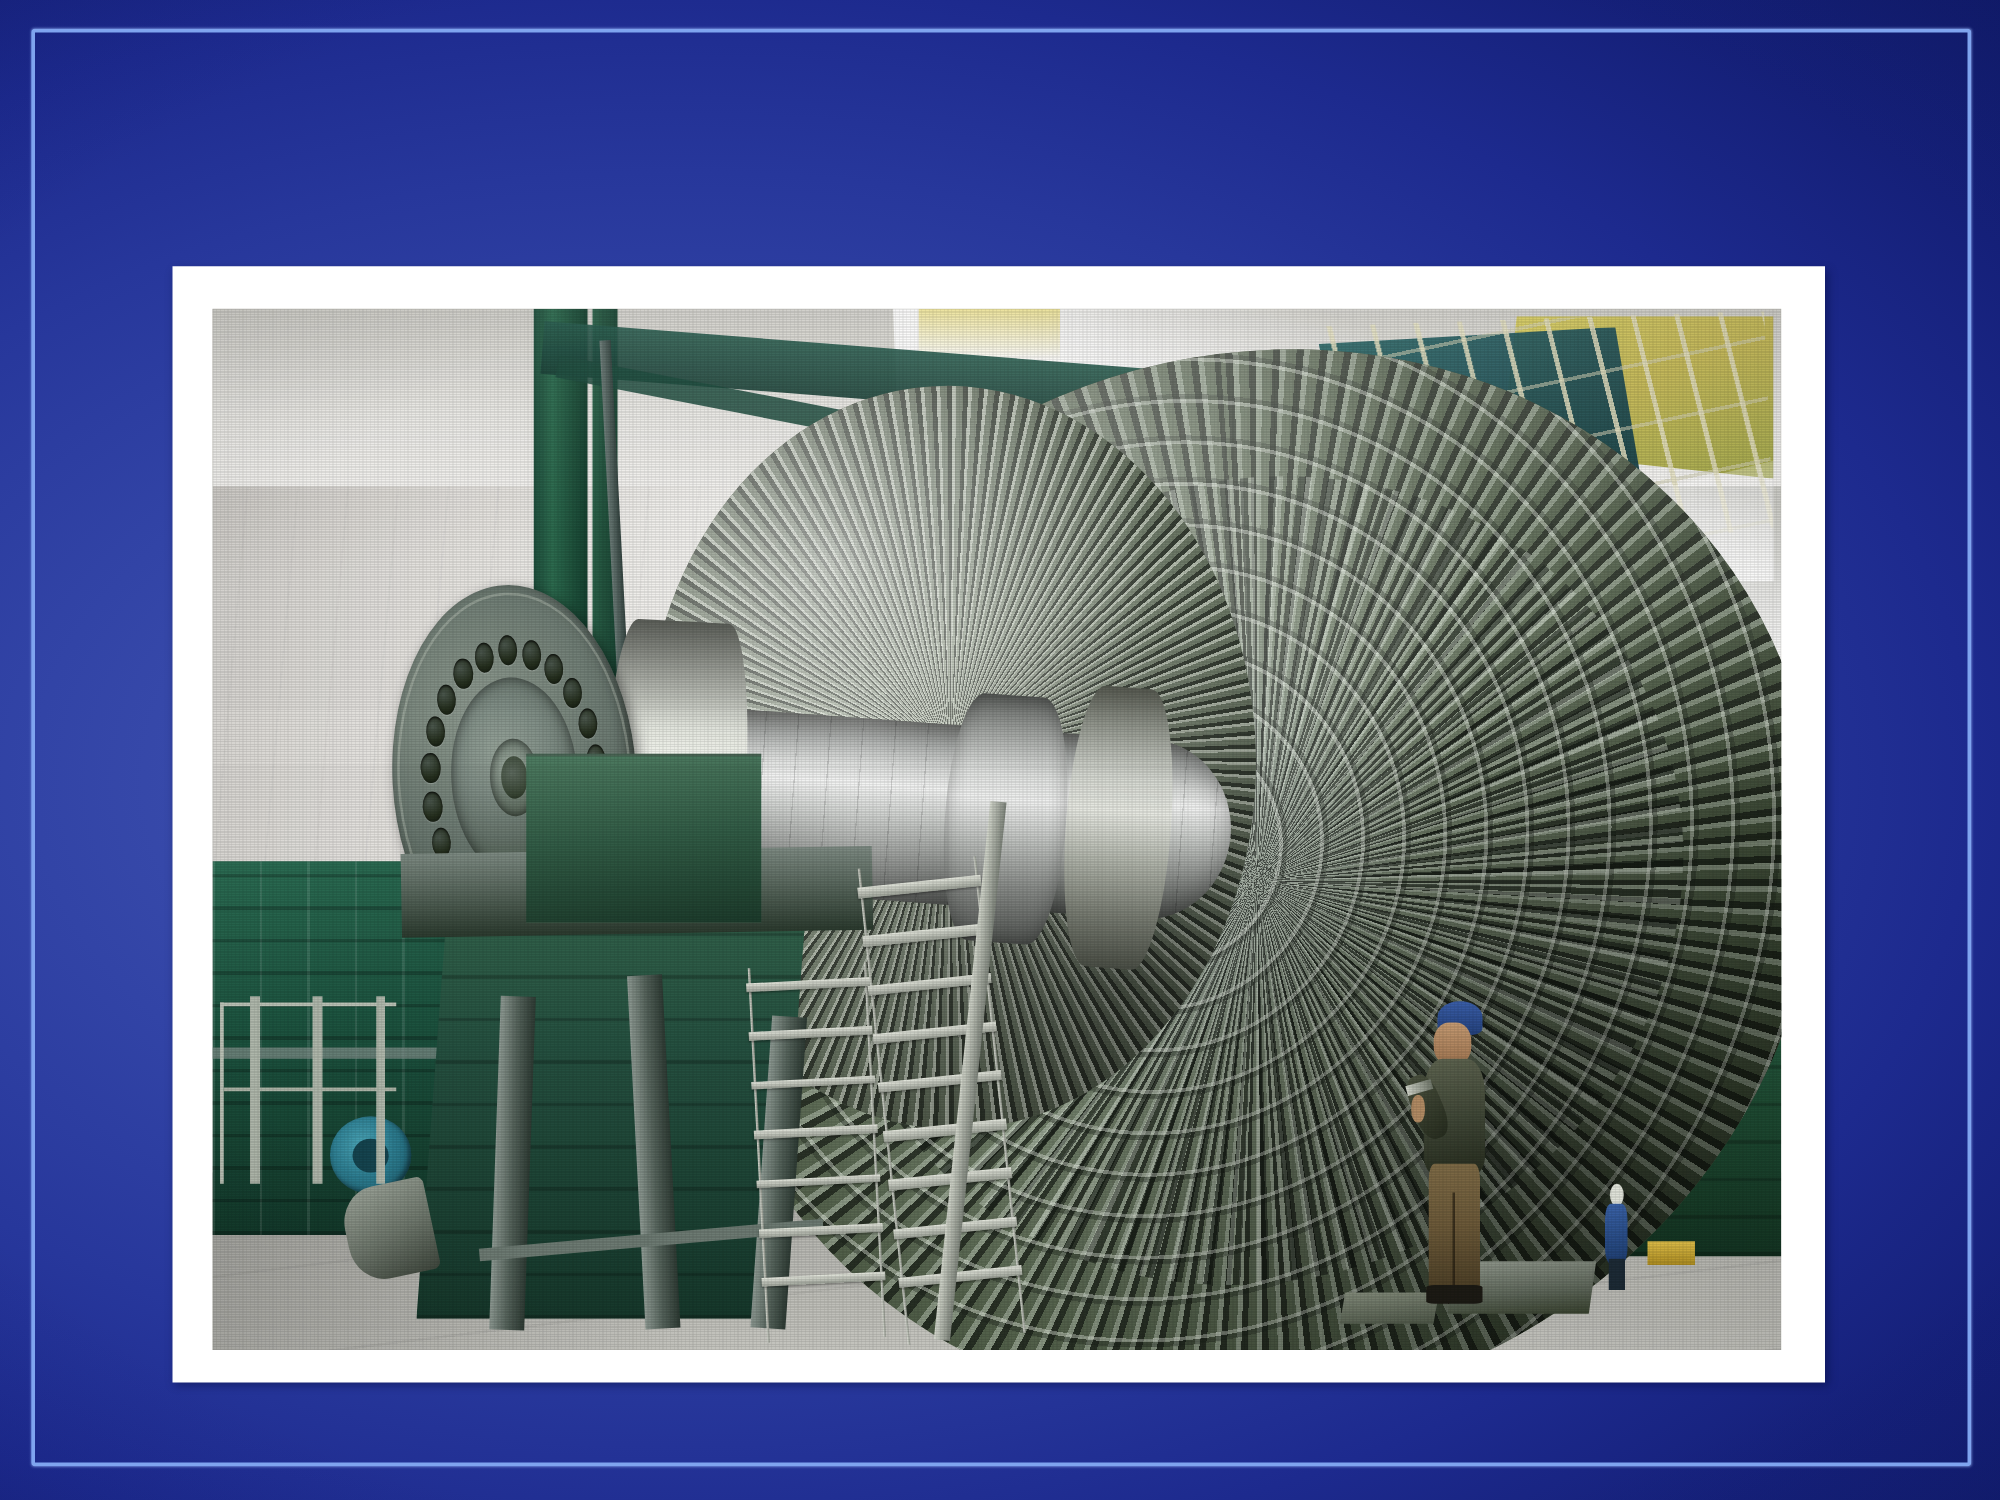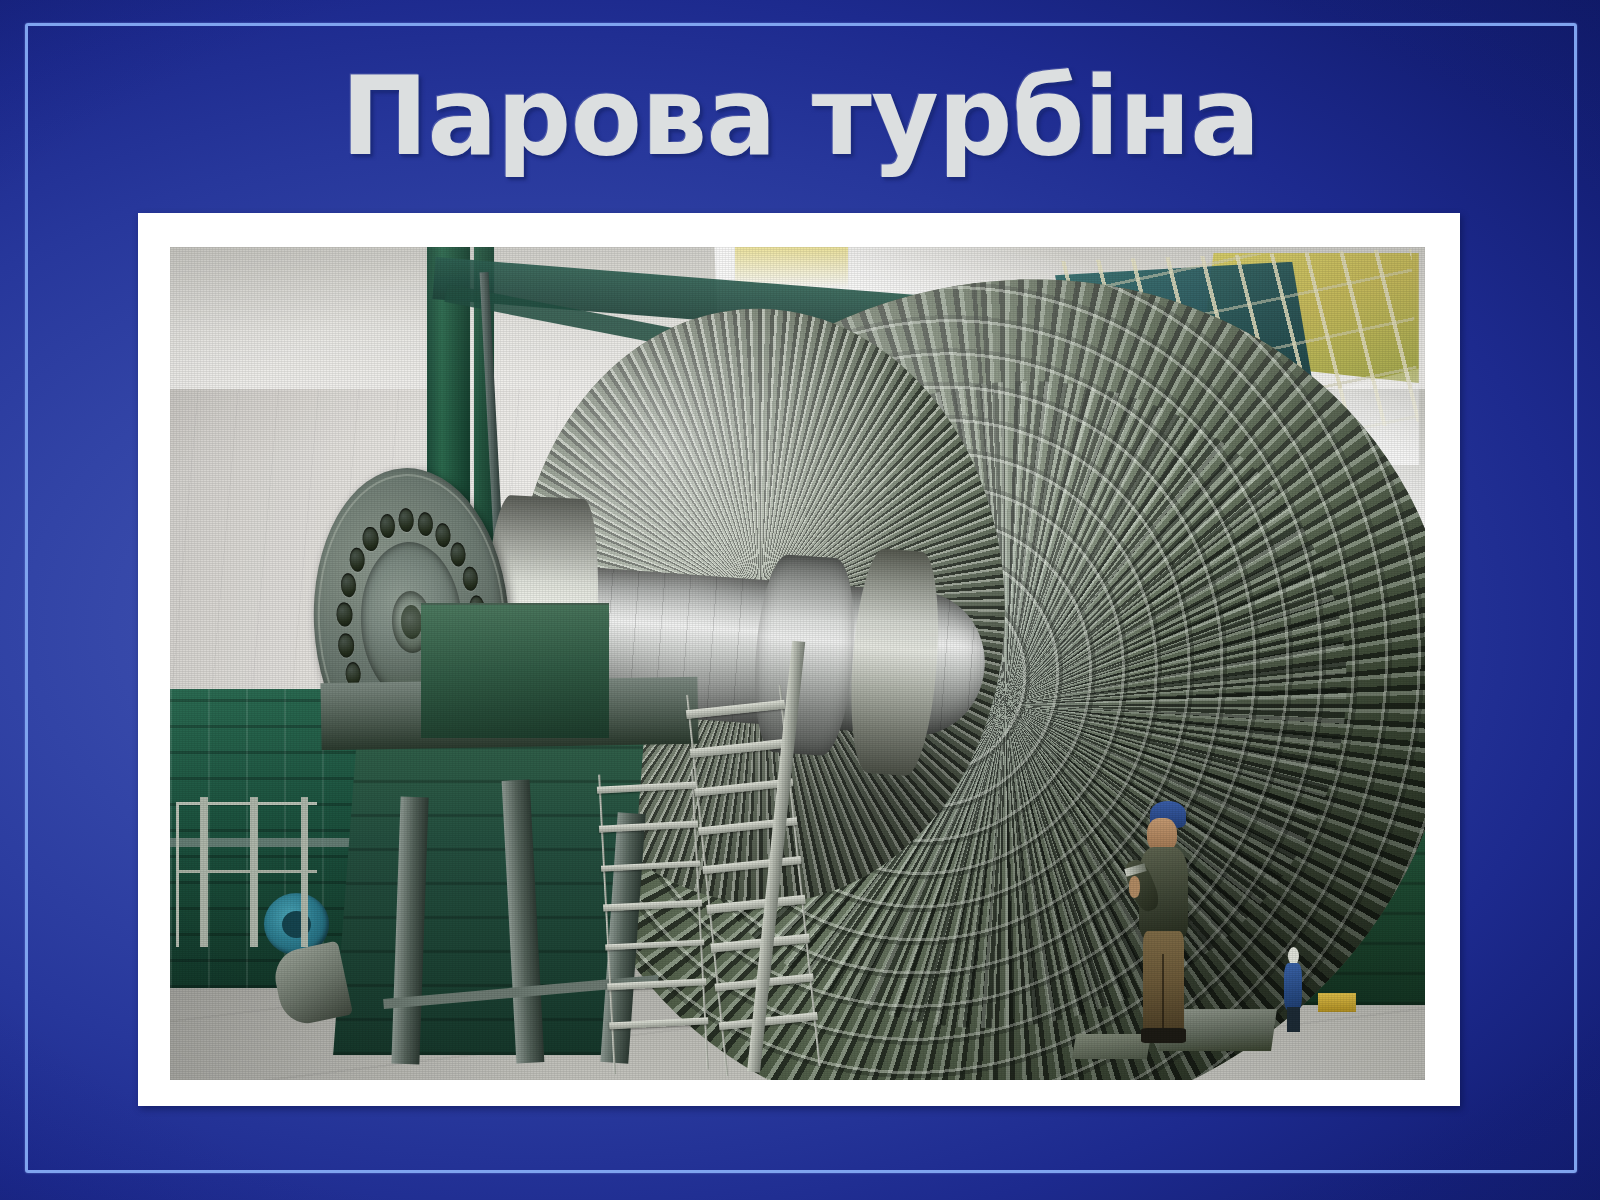--- a/index.html
+++ b/index.html
@@ -869,23 +869,20 @@
 </head>
 <body>
 
 <div class="slide">
 
   <div class="slide-bg"></div>
   <div class="slide-vignette"></div>
 
   <div class="inset-border"></div>
 
-  <div class="title-area">
-    <div class="slide-title">Парова турбіна</div>
-  </div>
 
   <div class="photo-frame">
     <div class="photo">
       <div class="photo-inner">
 
         <div class="hall-wall"></div>
         <div class="hall-ceiling"></div>
         <div class="hall-bright"></div>
         <div class="hall-floor"></div>
 

